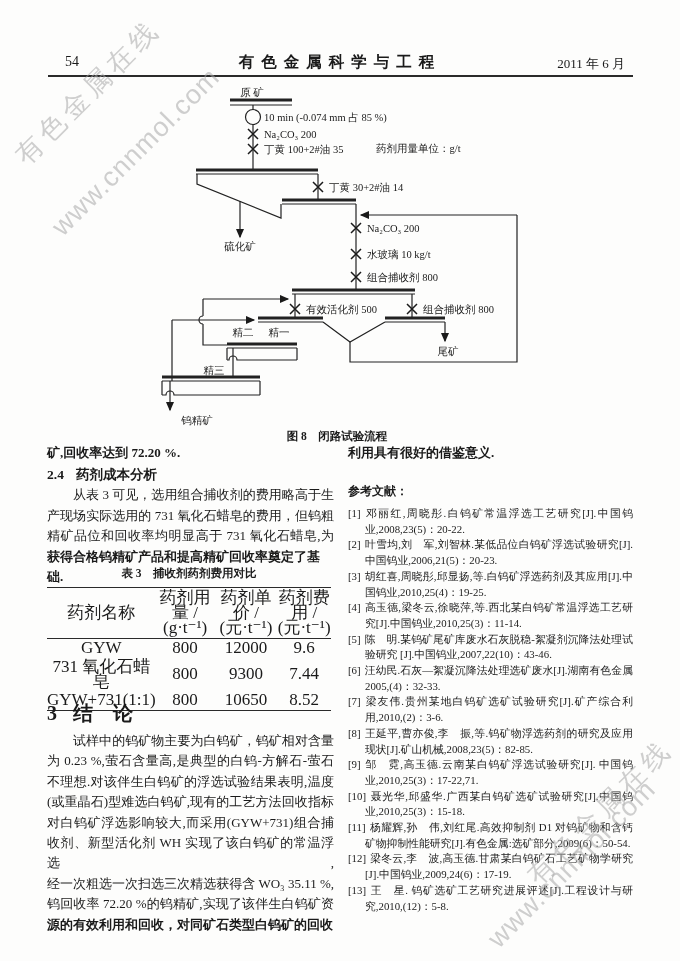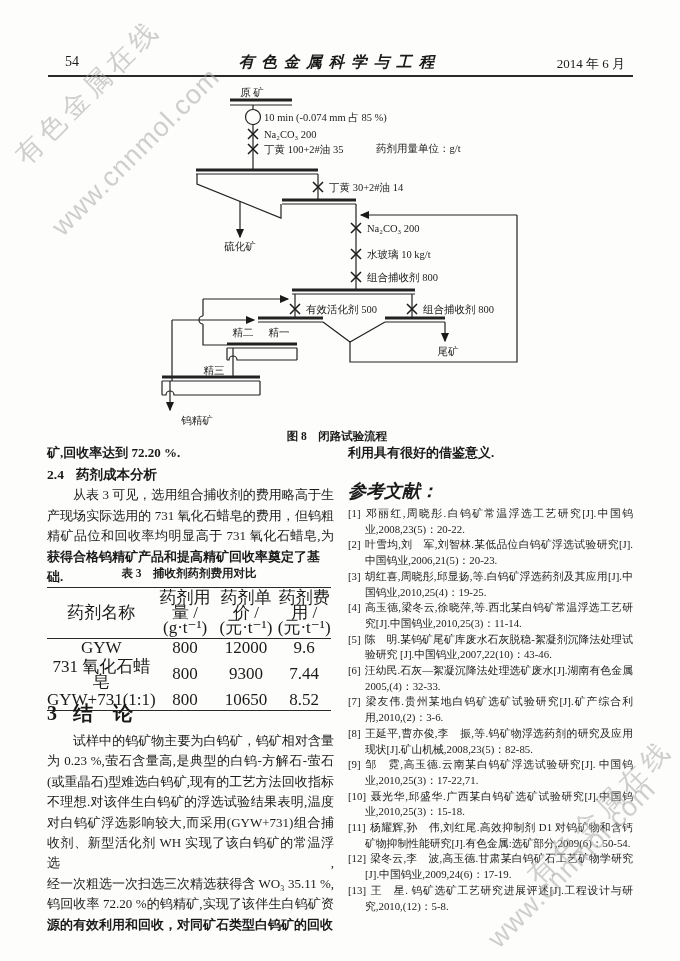--- a/index.html
+++ b/index.html
@@ -15,21 +15,21 @@
     transform:translate(-50%,-50%) rotate(-45deg);
     font-family:"Liberation Sans","DejaVu Sans",sans-serif;
     pointer-events:none;z-index:5;
   }
   .wm-cn{font-size:27px;letter-spacing:5px;}
   .wm-www{font-size:27px;letter-spacing:1px;}
   
   .hdr-pageno{position:absolute;left:65px;top:54px;font-size:14px;text-align:right;}
   .hdr-title{
     position:absolute;left:0;top:52px;width:680px;text-align:center;
-    font-size:15.5px;font-style:italic;font-weight:bold;letter-spacing:7px;
+    font-size:15.5px;font-weight:bold;letter-spacing:7px;
   }
   .hdr-date{position:absolute;right:55px;top:55px;font-size:13px;}
   .hdr-rule{position:absolute;left:48px;top:75px;width:585px;height:2px;background:#2a2a2a;}
   
   .fig{position:absolute;left:0;top:84px;z-index:1;}
   svg text{font-size:10.5px;fill:#1a1a1a;}
   svg .cap{font-size:11.5px;font-weight:bold;}
   
   .col{position:absolute;font-size:13px;line-height:20.5px;z-index:1;}
   .col-left{left:47px;top:443px;width:287px;}
@@ -46,40 +46,40 @@
   .tblwrap{position:absolute;left:47px;top:566px;width:284px;z-index:1;}
   .tbl-title{text-align:center;font-weight:bold;font-size:11.5px;margin-bottom:6px;}
   table.tbl{
     width:100%;border-collapse:collapse;font-size:17px;
     border-top:1.8px solid #2a2a2a;border-bottom:1.8px solid #2a2a2a;
   }
   table.tbl th{font-weight:normal;border-bottom:1px solid #2a2a2a;padding:2px 0 3px 0;text-align:center;line-height:15px;}
   table.tbl td{text-align:center;padding:2.2px 0;line-height:14.5px;}
   table.tbl .c1{width:33%;} table.tbl .c2{width:22%;} table.tbl .c3{width:24%;} table.tbl .c4{width:21%;margin-left:12px;}
   
-  .refs-heading{font-weight:bold;font-size:18px;margin-top:17px;margin-bottom:5px;font-style:italic;}
+  .refs-heading{font-weight:bold;font-size:12px;margin-top:17px;margin-bottom:5px;}
   .ref{
     font-size:10.8px;line-height:15.7px;text-align:justify;
     padding-left:17px;text-indent:-17px;
   }
   .ref .num{margin-right:4px;}
 </style>
 </head>
 <body>
 
 <div class="page">
 
   <div class="wm wm-cn" style="left:88px;top:92px;">有色金属在线</div>
   <div class="wm wm-www" style="left:136px;top:152px;">www.cnnmol.com</div>
   <div class="wm wm-cn" style="left:600px;top:812px;">有色金属在线</div>
   <div class="wm wm-www" style="left:572px;top:864px;">www.cnnmol.com</div>
 
   <div class="hdr-pageno">54</div>
   <div class="hdr-title">有色金属科学与工程</div>
-  <div class="hdr-date">2014 年 6 月</div>
+  <div class="hdr-date">2011 年 6 月</div>
   <div class="hdr-rule"></div>
 
   <svg class="fig" width="680" height="362" viewBox="0 84 680 362">
     <defs>
       <marker id="ah" markerWidth="9" markerHeight="8" refX="7" refY="3.5" orient="auto">
         <path d="M0,0 L8,3.5 L0,7 Z" fill="#1a1a1a"></path>
       </marker>
     </defs>
 
     <g stroke="#222" stroke-width="1.2" fill="none">
@@ -227,22 +227,22 @@
     </table>
   </div>
 
   <div class="h3">
     <span class="num">3</span><span>结　论</span>
   </div>
 
   <div class="para2">
     <div class="pl indent">试样中的钨矿物主要为白钨矿，钨矿相对含量</div>
     <div class="pl">为 0.23 %,萤石含量高,是典型的白钨-方解石-萤石</div>
+    <div class="pl">不理想.对该伴生白钨矿的浮选试验结果表明,温度</div>
     <div class="pl">(或重晶石)型难选白钨矿,现有的工艺方法回收指标</div>
-    <div class="pl">不理想.对该伴生白钨矿的浮选试验结果表明,温度</div>
     <div class="pl">对白钨矿浮选影响较大,而采用(GYW+731)组合捕</div>
     <div class="pl">收剂、新型活化剂 WH 实现了该白钨矿的常温浮选,</div>
     <div class="pl">经一次粗选一次扫选三次精选获得含 WO₃ 35.11 %,</div>
     <div class="pl">钨回收率 72.20 %的钨精矿,实现了该伴生白钨矿资</div>
     <div class="pl-end">源的有效利用和回收，对同矿石类型白钨矿的回收</div>
   </div>
 
   <div class="col col-right">
     <div class="pl-end">利用具有很好的借鉴意义.</div>
     <div class="refs-heading">参考文献：</div>

